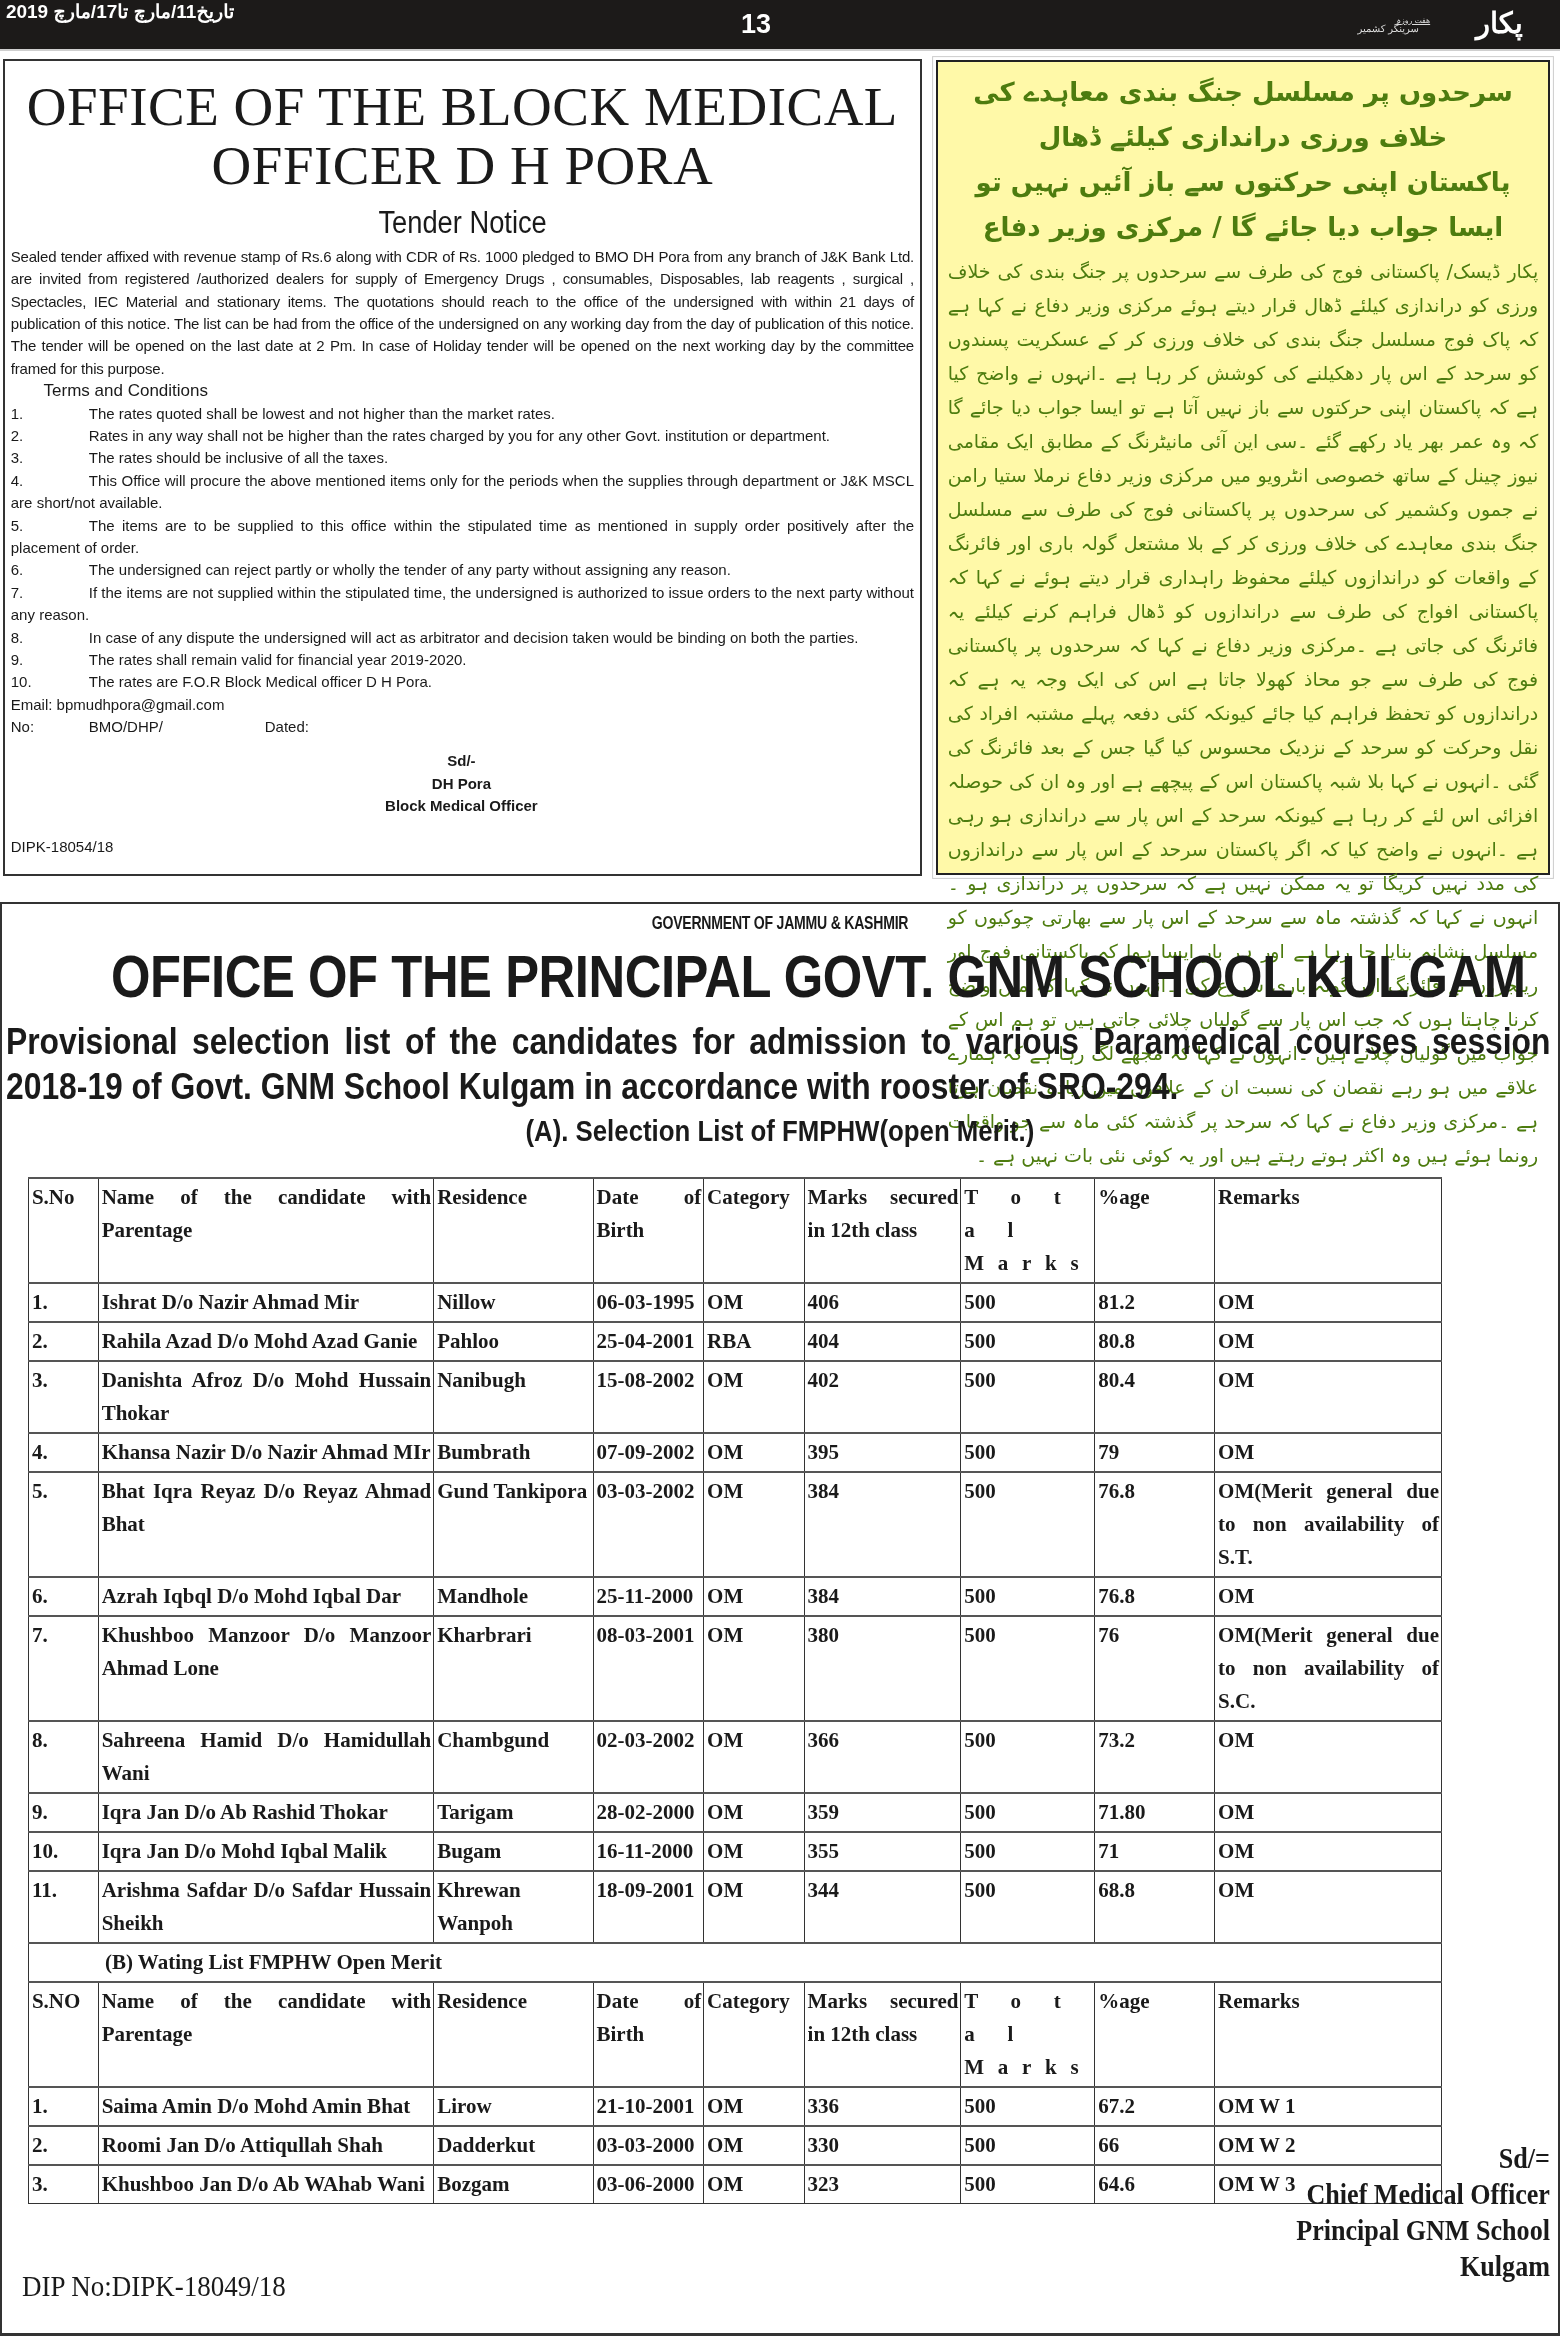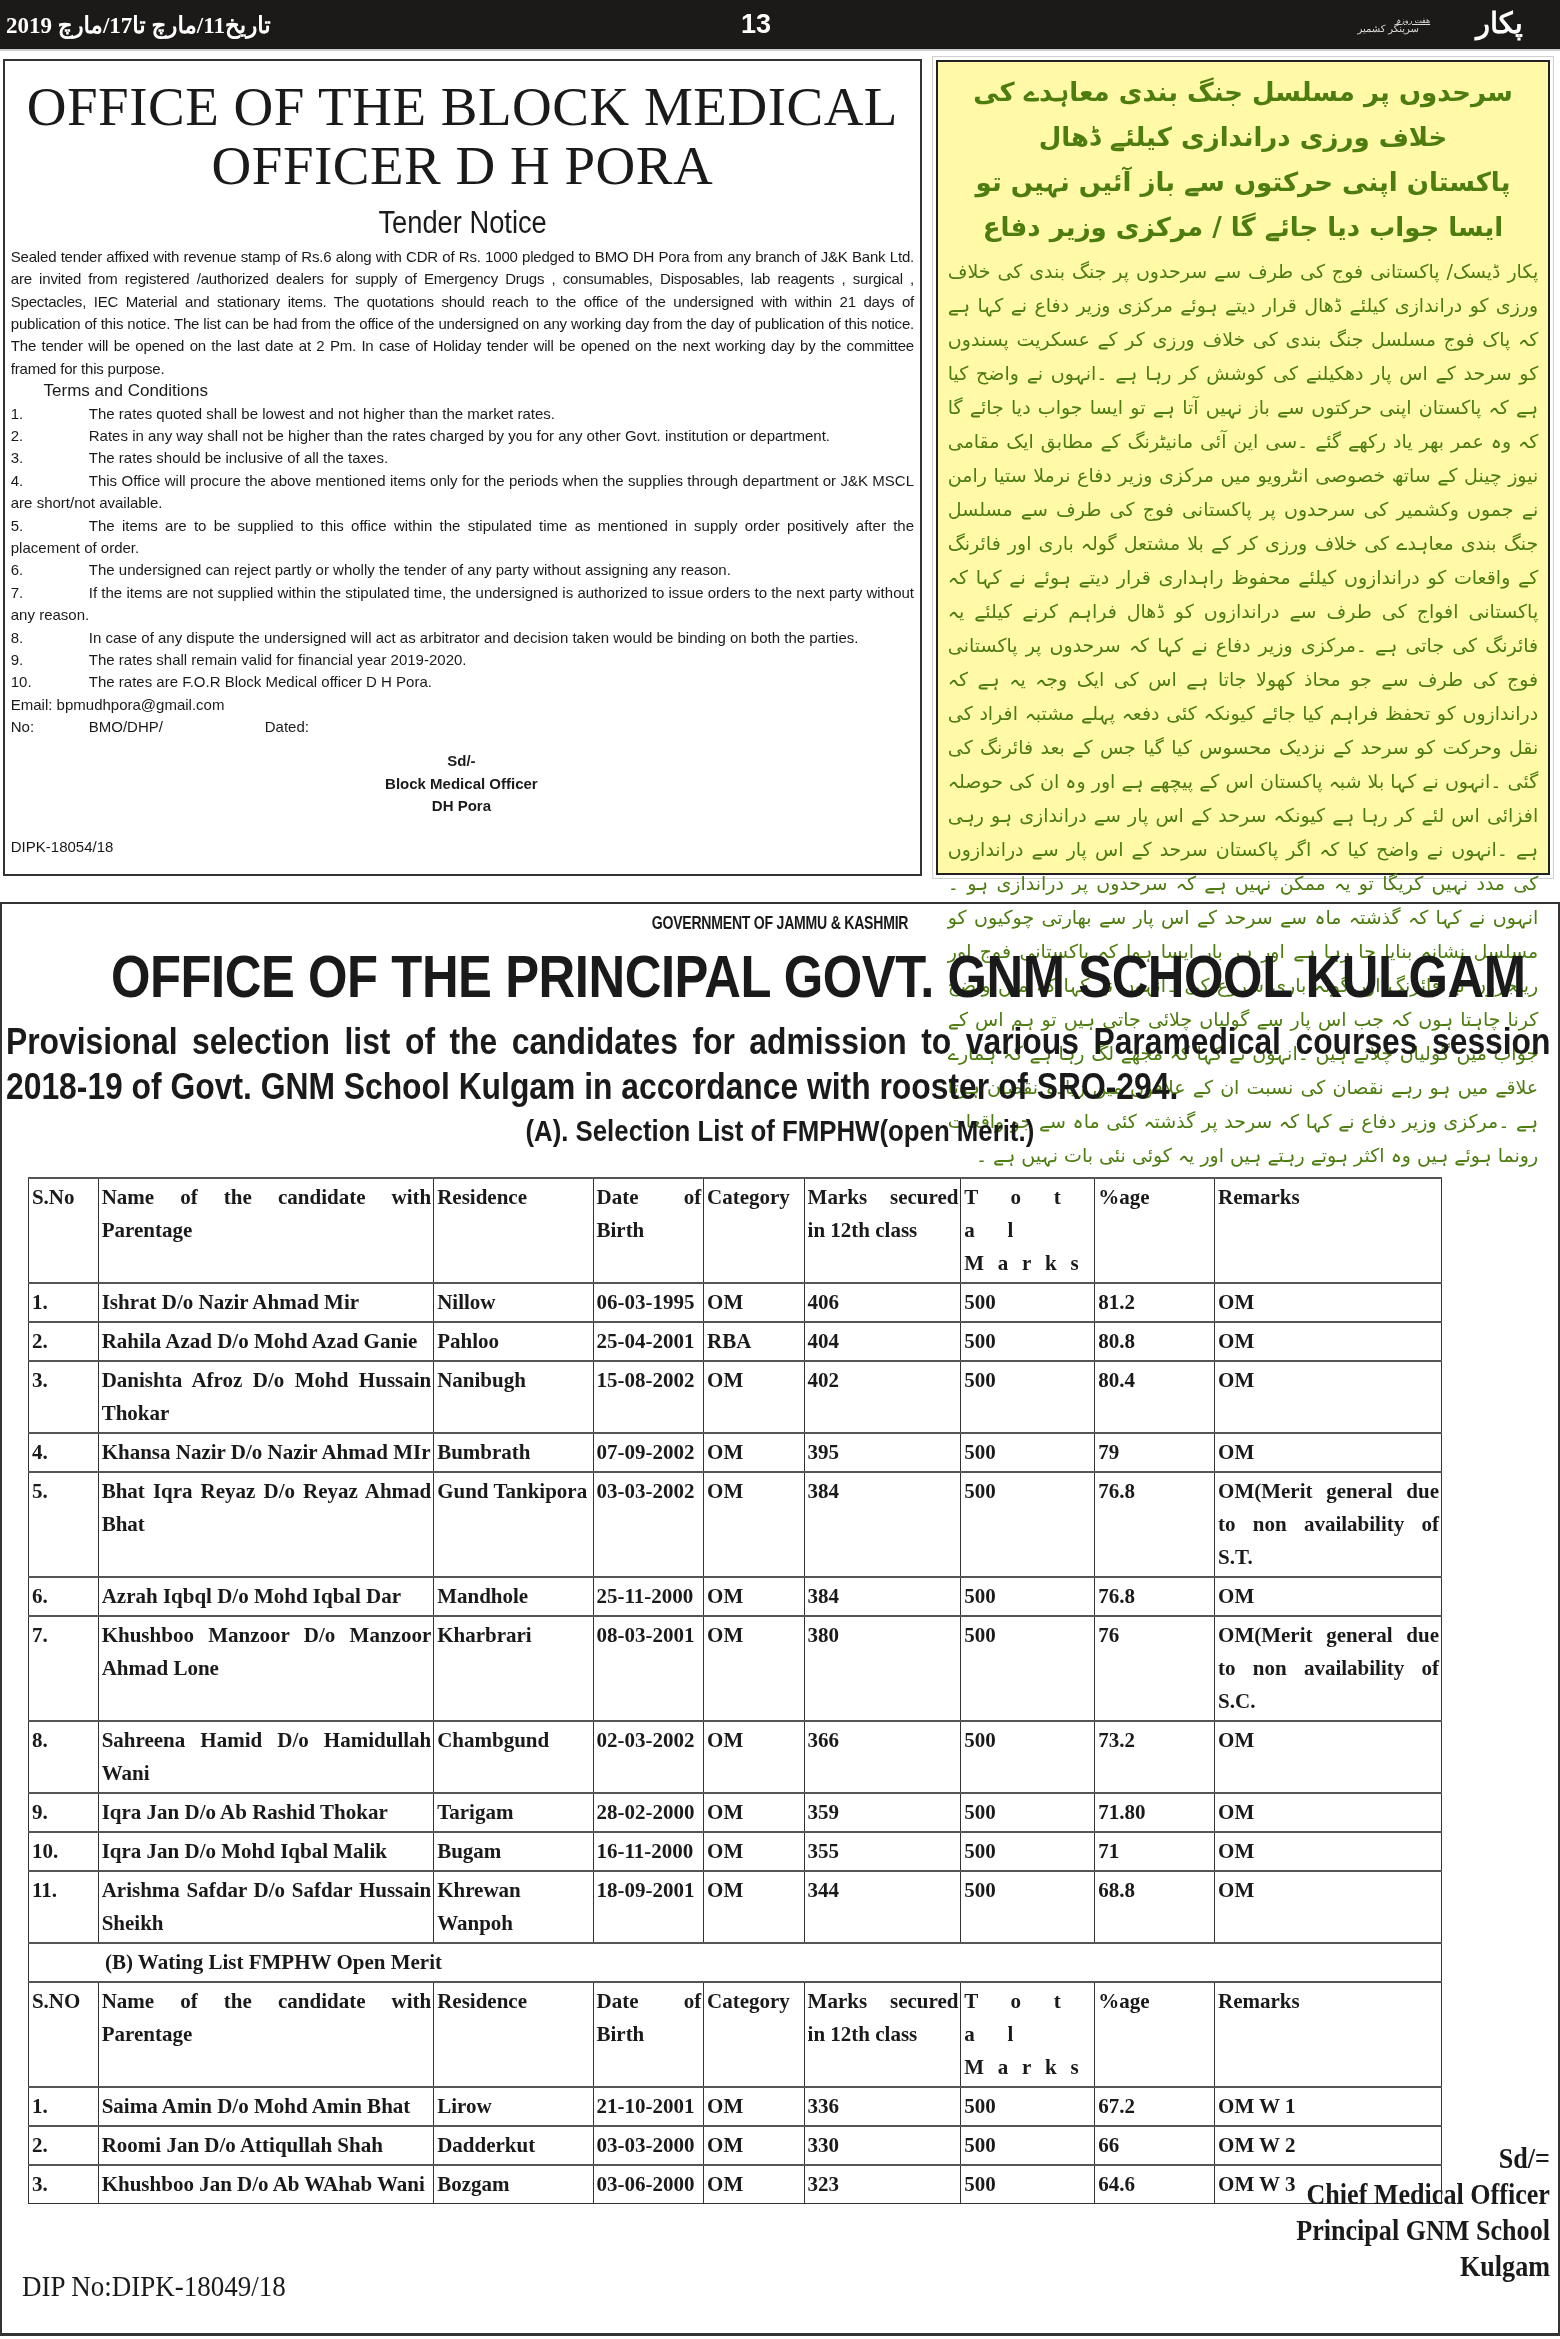--- a/index.html
+++ b/index.html
@@ -1,21 +1,21 @@
 <!DOCTYPE html>
 <html><head>
 <meta charset="utf-8">
 <style>
   * { box-sizing: border-box; margin: 0; padding: 0; }
   html, body { width: 1560px; height: 2340px; background: #fff; overflow: hidden; }
   body { position: relative; font-family: "Liberation Sans", sans-serif; color: #1a1a1a; }
 
   
   .masthead { position: absolute; left: 0; top: 0; width: 1560px; height: 51px; background: #1c1a19; border-bottom: 2.9px solid #cfcfcf; color: #fff; }
-  .masthead .date { position: absolute; left: 5.9px; top: 12px; font-size: 23px; font-weight: bold; letter-spacing: -0.5px; direction: rtl; unicode-bidi: plaintext; font-family: Liberation Serif, serif; }
+  .masthead .date { position: absolute; left: 5.9px; top: 0; font-size: 19px; font-weight: bold; letter-spacing: -0.5px; direction: rtl; unicode-bidi: plaintext; }
   .masthead .page-no { position: absolute; left: 741px; top: 8.8px; font-size: 27px; font-weight: bold; }
   .masthead .logo { position: absolute; right: 17.6px; top: 3.9px; width: 185px; height: 43px; }
   .masthead .logo .main { position: absolute; right: 19.5px; top: 2px; font-family: "DejaVu Serif", serif; font-size: 29px; font-weight: bold; color: #fff; direction: rtl; }
   .masthead .logo .tag1 { position: absolute; left: 39px; top: 11.7px; font-size: 7.8px; color: #ddd; text-decoration: underline; }
   .masthead .logo .tag2 { position: absolute; left: 0px; top: 19.5px; font-size: 10px; color: #ddd; }
 
   
   .tender { position: absolute; left: 2.9px; top: 59px; width: 919px; height: 817px; border: 2px solid #333; padding: 0 5.9px; }
   .tender h1 { font-family: "Liberation Serif", serif; font-weight: normal; font-size: 55px; line-height: 59px; text-align: center; letter-spacing: 0.5px; margin-top: 16px; }
   .tender h2 { font-family: "Liberation Sans", sans-serif; font-weight: normal; font-size: 31px; line-height: 39px; text-align: center; margin-top: 7.8px; transform: scaleX(0.88); }
@@ -118,22 +118,22 @@
       </div>
     </div>
   <div class="line">Email: bpmudhpora@gmail.com</div>
   <div class="noline">
     <span>No:</span>
     <span>BMO/DHP/</span>
     <span>Dated:</span>
   </div>
   <div class="sig">
     <div class="l1">Sd/-</div>
+    <div>DH Pora</div>
     <div>Block Medical Officer</div>
-    <div>DH Pora</div>
   </div>
   <div class="dipk">DIPK-18054/18</div>
 </div>
 
 <div class="urdu">
   <div class="head">
     <div>سرحدوں پر مسلسل جنگ بندی معاہدے کی خلاف ورزی دراندازی کیلئے ڈھال</div>
     <div>پاکستان اپنی حرکتوں سے باز آئیں نہیں تو ایسا جواب دیا جائے گا / مرکزی وزیر دفاع</div>
   </div>
   <p class="text">پکار ڈیسک/ پاکستانی فوج کی طرف سے سرحدوں پر جنگ بندی کی خلاف ورزی کو دراندازی کیلئے ڈھال قرار دیتے ہوئے مرکزی وزیر دفاع نے کہا ہے کہ پاک فوج مسلسل جنگ بندی کی خلاف ورزی کر کے عسکریت پسندوں کو سرحد کے اس پار دھکیلنے کی کوشش کر رہا ہے ۔انہوں نے واضح کیا ہے کہ پاکستان اپنی حرکتوں سے باز نہیں آتا ہے تو ایسا جواب دیا جائے گا کہ وہ عمر بھر یاد رکھے گئے ۔سی این آئی مانیٹرنگ کے مطابق ایک مقامی نیوز چینل کے ساتھ خصوصی انٹرویو میں مرکزی وزیر دفاع نرملا ستیا رامن نے جموں وکشمیر کی سرحدوں پر پاکستانی فوج کی طرف سے مسلسل جنگ بندی معاہدے کی خلاف ورزی کر کے بلا مشتعل گولہ باری اور فائرنگ کے واقعات کو دراندازوں کیلئے محفوظ راہداری قرار دیتے ہوئے نے کہا کہ پاکستانی افواج کی طرف سے دراندازوں کو ڈھال فراہم کرنے کیلئے یہ فائرنگ کی جاتی ہے ۔مرکزی وزیر دفاع نے کہا کہ سرحدوں پر پاکستانی فوج کی طرف سے جو محاذ کھولا جاتا ہے اس کی ایک وجہ یہ ہے کہ دراندازوں کو تحفظ فراہم کیا جائے کیونکہ کئی دفعہ پہلے مشتبہ افراد کی نقل وحرکت کو سرحد کے نزدیک محسوس کیا گیا جس کے بعد فائرنگ کی گئی ۔انہوں نے کہا بلا شبہ پاکستان اس کے پیچھے ہے اور وہ ان کی حوصلہ افزائی اس لئے کر رہا ہے کیونکہ سرحد کے اس پار سے دراندازی ہو رہی ہے ۔انہوں نے واضح کیا کہ اگر پاکستان سرحد کے اس پار سے دراندازوں کی مدد نہیں کریگا تو یہ ممکن نہیں ہے کہ سرحدوں پر دراندازی ہو ۔انہوں نے کہا کہ گذشتہ ماہ سے سرحد کے اس پار سے بھارتی چوکیوں کو مسلسل نشانہ بنایا جا رہا ہے اور ہر بار ایسا ہوا کہ پاکستانی فوج اور رینجروں نے فائرنگ اور گولہ باری شروع کی ۔انہوں نے کہا کہ میں واضح کرنا چاہتا ہوں کہ جب اس پار سے گولیاں چلائی جاتی ہیں تو ہم اس کے جواب میں گولیاں چلاتے ہیں ۔انہوں نے کہا کہ مجھے لگ رہا ہے کہ ہمارے علاقے میں ہو رہے نقصان کی نسبت ان کے علاقوں میں زیادہ نقصان ہوتا ہے ۔مرکزی وزیر دفاع نے کہا کہ سرحد پر گذشتہ کئی ماہ سے جو واقعات رونما ہوئے ہیں وہ اکثر ہوتے رہتے ہیں اور یہ کوئی نئی بات نہیں ہے ۔</p>

